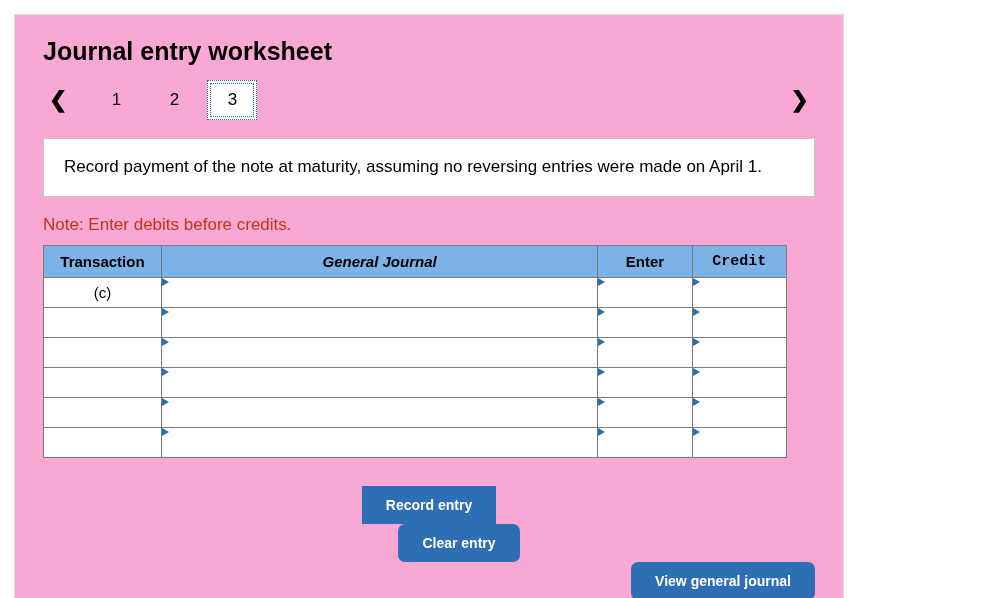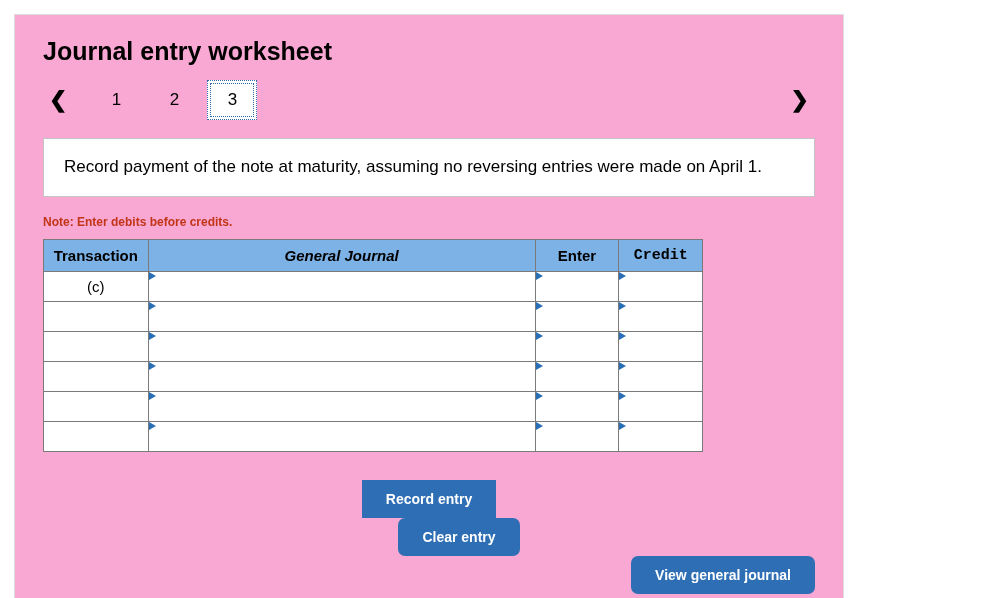--- a/index.html
+++ b/index.html
@@ -60,27 +60,26 @@
     background: #fff;
     border: 1px solid #c4c4c4;
     padding: 16px 20px;
     font-size: 17px;
     color: #000;
     line-height: 1.45;
     margin-bottom: 18px;
   }
   .note {
     color: #c23516;
-    font-size: 12px;
+    font-size: 17px;
     margin-bottom: 10px;
-    font-weight: bold;
   }
   table.journal {
     border-collapse: collapse;
-    width: 660px;
+    width: 744px;
   }
   table.journal th, table.journal td {
     border: 1px solid #7a7a7a;
     height: 30px;
     font-size: 15px;
     text-align: center;
   }
   table.journal th {
     background: #7cb2e6;
     font-weight: bold;

